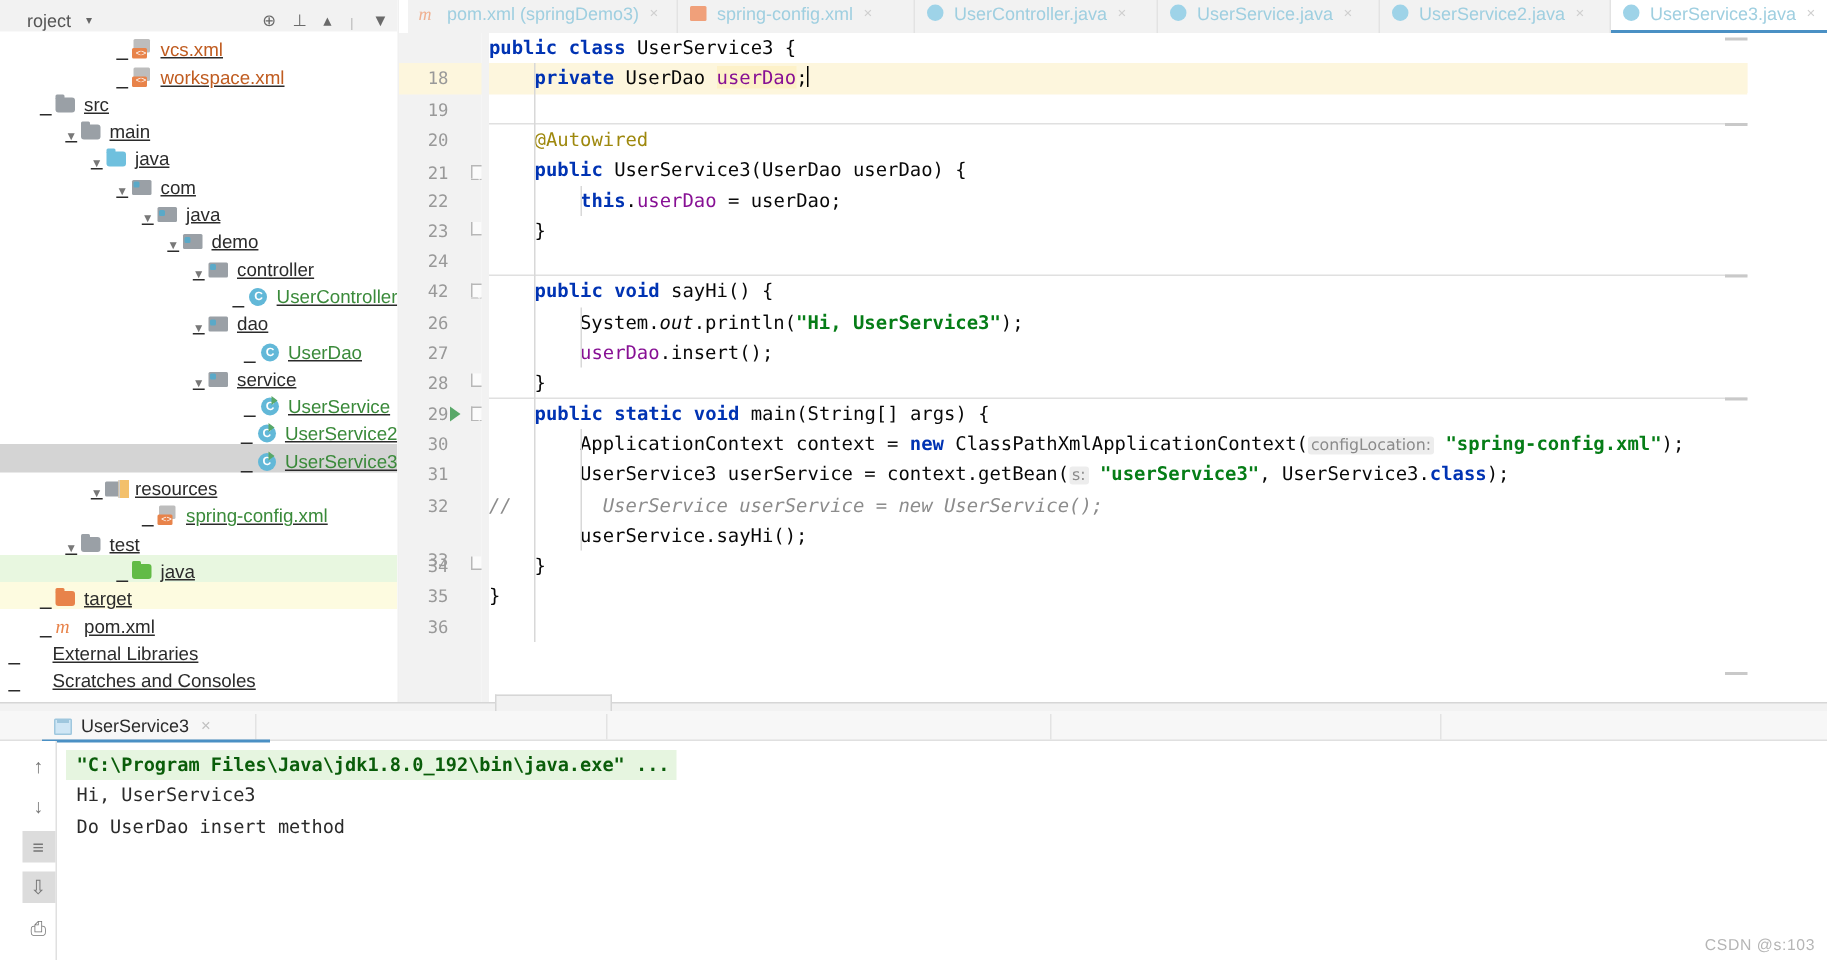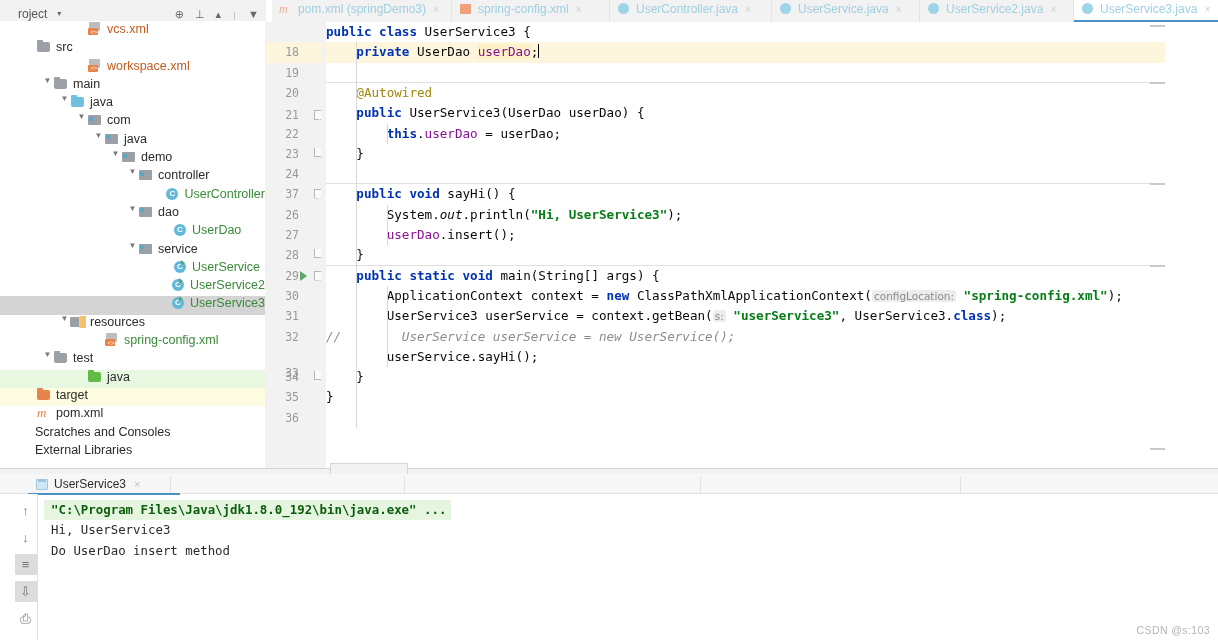--- a/index.html
+++ b/index.html
@@ -35,23 +35,24 @@
   }
   #project-toolbar .tw-sep {
     width: 1px; height: 8px; background: #c6c6c6; margin: 0 2px;
   }
 
   #tree {
     position: absolute; left: 0; top: 22px; width: 265px; height: 446px;
     overflow: hidden; background: #fff;
   }
   .tree-row {
-    position: relative; height: 18.3px; display: flex; align-items: flex-start;
+    position: relative; height: 18.3px; display: flex; align-items: flex-end;
     font-size: 12.5px; color: #2b2b2b; white-space: nowrap;
     padding-left: 4px;
+    text-decoration: underline;
   }
   .tree-row .arrow {
     width: 11px; min-width: 11px; text-align: center; color: #787878;
     font-size: 8px; line-height: 8px; display: inline-block;
   }
   .tree-row .arrow.empty { color: transparent; }
   .tree-row .ic { width: 16px; min-width: 16px; height: 14px; position: relative; margin-right: 4px; }
   .tree-row .lbl { line-height: 14px; }
 
   
@@ -320,133 +321,133 @@
     <div id="tree">
         <div class="tree-row">
           <span style="display:inline-block;width:72px"></span>
           <span class="arrow empty">▼</span>
           <span class="ic ic-xml">
             <span class="glyph">&lt;&gt;</span>
           </span>
           <span class="lbl lbl-orange">vcs.xml</span>
         </div>
         <div class="tree-row">
+          <span style="display:inline-block;width:72px"></span>
+          <span class="arrow empty">▼</span>
+          <span class="ic ic-xml">
+            <span class="glyph">&lt;&gt;</span>
+          </span>
+          <span class="lbl lbl-orange">workspace.xml</span>
+        </div>
+        <div class="tree-row">
           <span style="display:inline-block;width:21px"></span>
           <span class="arrow empty">▼</span>
           <span class="ic ic-folder"></span>
           <span class="lbl lbl-plain">src</span>
         </div>
         <div class="tree-row">
+          <span style="display:inline-block;width:38px"></span>
+          <span class="arrow">▼</span>
+          <span class="ic ic-folder"></span>
+          <span class="lbl lbl-plain">main</span>
+        </div>
+        <div class="tree-row">
+          <span style="display:inline-block;width:55px"></span>
+          <span class="arrow">▼</span>
+          <span class="ic ic-folder blue"></span>
+          <span class="lbl lbl-plain">java</span>
+        </div>
+        <div class="tree-row">
           <span style="display:inline-block;width:72px"></span>
+          <span class="arrow">▼</span>
+          <span class="ic ic-pkg"></span>
+          <span class="lbl lbl-plain">com</span>
+        </div>
+        <div class="tree-row">
+          <span style="display:inline-block;width:89px"></span>
+          <span class="arrow">▼</span>
+          <span class="ic ic-pkg"></span>
+          <span class="lbl lbl-plain">java</span>
+        </div>
+        <div class="tree-row">
+          <span style="display:inline-block;width:106px"></span>
+          <span class="arrow">▼</span>
+          <span class="ic ic-pkg"></span>
+          <span class="lbl lbl-plain">demo</span>
+        </div>
+        <div class="tree-row">
+          <span style="display:inline-block;width:123px"></span>
+          <span class="arrow">▼</span>
+          <span class="ic ic-pkg"></span>
+          <span class="lbl lbl-plain">controller</span>
+        </div>
+        <div class="tree-row">
+          <span style="display:inline-block;width:157px"></span>
+          <span class="arrow empty">▼</span>
+          <span class="ic ic-class">
+            <span class="circ">C</span>
+          </span>
+          <span class="lbl lbl-green">UserController</span>
+        </div>
+        <div class="tree-row">
+          <span style="display:inline-block;width:123px"></span>
+          <span class="arrow">▼</span>
+          <span class="ic ic-pkg"></span>
+          <span class="lbl lbl-plain">dao</span>
+        </div>
+        <div class="tree-row">
+          <span style="display:inline-block;width:157px"></span>
+          <span class="arrow empty">▼</span>
+          <span class="ic ic-class">
+            <span class="circ">C</span>
+          </span>
+          <span class="lbl lbl-green">UserDao</span>
+        </div>
+        <div class="tree-row">
+          <span style="display:inline-block;width:123px"></span>
+          <span class="arrow">▼</span>
+          <span class="ic ic-pkg"></span>
+          <span class="lbl lbl-plain">service</span>
+        </div>
+        <div class="tree-row">
+          <span style="display:inline-block;width:157px"></span>
+          <span class="arrow empty">▼</span>
+          <span class="ic ic-class runnable">
+            <span class="circ">C</span>
+          </span>
+          <span class="lbl lbl-green">UserService</span>
+        </div>
+        <div class="tree-row">
+          <span style="display:inline-block;width:157px"></span>
+          <span class="arrow empty">▼</span>
+          <span class="ic ic-class runnable">
+            <span class="circ">C</span>
+          </span>
+          <span class="lbl lbl-green">UserService2</span>
+        </div>
+        <div class="tree-row row-selected">
+          <span style="display:inline-block;width:157px"></span>
+          <span class="arrow empty">▼</span>
+          <span class="ic ic-class runnable">
+            <span class="circ">C</span>
+          </span>
+          <span class="lbl lbl-green">UserService3</span>
+        </div>
+        <div class="tree-row">
+          <span style="display:inline-block;width:55px"></span>
+          <span class="arrow">▼</span>
+          <span class="ic ic-res"></span>
+          <span class="lbl lbl-plain">resources</span>
+        </div>
+        <div class="tree-row">
+          <span style="display:inline-block;width:89px"></span>
           <span class="arrow empty">▼</span>
           <span class="ic ic-xml">
             <span class="glyph">&lt;&gt;</span>
           </span>
-          <span class="lbl lbl-orange">workspace.xml</span>
-        </div>
-        <div class="tree-row">
-          <span style="display:inline-block;width:38px"></span>
-          <span class="arrow">▼</span>
-          <span class="ic ic-folder"></span>
-          <span class="lbl lbl-plain">main</span>
-        </div>
-        <div class="tree-row">
-          <span style="display:inline-block;width:55px"></span>
-          <span class="arrow">▼</span>
-          <span class="ic ic-folder blue"></span>
-          <span class="lbl lbl-plain">java</span>
-        </div>
-        <div class="tree-row">
-          <span style="display:inline-block;width:72px"></span>
-          <span class="arrow">▼</span>
-          <span class="ic ic-pkg"></span>
-          <span class="lbl lbl-plain">com</span>
-        </div>
-        <div class="tree-row">
-          <span style="display:inline-block;width:89px"></span>
-          <span class="arrow">▼</span>
-          <span class="ic ic-pkg"></span>
-          <span class="lbl lbl-plain">java</span>
-        </div>
-        <div class="tree-row">
-          <span style="display:inline-block;width:106px"></span>
-          <span class="arrow">▼</span>
-          <span class="ic ic-pkg"></span>
-          <span class="lbl lbl-plain">demo</span>
-        </div>
-        <div class="tree-row">
-          <span style="display:inline-block;width:123px"></span>
-          <span class="arrow">▼</span>
-          <span class="ic ic-pkg"></span>
-          <span class="lbl lbl-plain">controller</span>
-        </div>
-        <div class="tree-row">
-          <span style="display:inline-block;width:157px"></span>
-          <span class="arrow empty">▼</span>
-          <span class="ic ic-class">
-            <span class="circ">C</span>
-          </span>
-          <span class="lbl lbl-green">UserController</span>
-        </div>
-        <div class="tree-row">
-          <span style="display:inline-block;width:123px"></span>
-          <span class="arrow">▼</span>
-          <span class="ic ic-pkg"></span>
-          <span class="lbl lbl-plain">dao</span>
-        </div>
-        <div class="tree-row">
-          <span style="display:inline-block;width:157px"></span>
-          <span class="arrow empty">▼</span>
-          <span class="ic ic-class">
-            <span class="circ">C</span>
-          </span>
-          <span class="lbl lbl-green">UserDao</span>
-        </div>
-        <div class="tree-row">
-          <span style="display:inline-block;width:123px"></span>
-          <span class="arrow">▼</span>
-          <span class="ic ic-pkg"></span>
-          <span class="lbl lbl-plain">service</span>
-        </div>
-        <div class="tree-row">
-          <span style="display:inline-block;width:157px"></span>
-          <span class="arrow empty">▼</span>
-          <span class="ic ic-class runnable">
-            <span class="circ">C</span>
-          </span>
-          <span class="lbl lbl-green">UserService</span>
-        </div>
-        <div class="tree-row">
-          <span style="display:inline-block;width:157px"></span>
-          <span class="arrow empty">▼</span>
-          <span class="ic ic-class runnable">
-            <span class="circ">C</span>
-          </span>
-          <span class="lbl lbl-green">UserService2</span>
-        </div>
-        <div class="tree-row row-selected">
-          <span style="display:inline-block;width:157px"></span>
-          <span class="arrow empty">▼</span>
-          <span class="ic ic-class runnable">
-            <span class="circ">C</span>
-          </span>
-          <span class="lbl lbl-green">UserService3</span>
-        </div>
-        <div class="tree-row">
-          <span style="display:inline-block;width:55px"></span>
-          <span class="arrow">▼</span>
-          <span class="ic ic-res"></span>
-          <span class="lbl lbl-plain">resources</span>
-        </div>
-        <div class="tree-row">
-          <span style="display:inline-block;width:89px"></span>
-          <span class="arrow empty">▼</span>
-          <span class="ic ic-xml">
-            <span class="glyph">&lt;&gt;</span>
-          </span>
           <span class="lbl lbl-green">spring-config.xml</span>
         </div>
         <div class="tree-row">
           <span style="display:inline-block;width:38px"></span>
           <span class="arrow">▼</span>
           <span class="ic ic-folder"></span>
           <span class="lbl lbl-plain">test</span>
         </div>
         <div class="tree-row row-green">
           <span style="display:inline-block;width:72px"></span>
@@ -465,27 +466,27 @@
           <span class="arrow empty">▼</span>
           <span class="ic ic-maven">
             <span class="mglyph">m</span>
           </span>
           <span class="lbl lbl-plain">pom.xml</span>
         </div>
         <div class="tree-row" style="padding-left: 0px;">
           <span style="display:inline-block;width:4px"></span>
           <span class="arrow empty">▼</span>
           <span class="ic"></span>
-          <span class="lbl lbl-plain">Scratches and Consoles</span>
+          <span class="lbl lbl-plain">External Libraries</span>
         </div>
         <div class="tree-row" style="padding-left: 0px;">
           <span style="display:inline-block;width:4px"></span>
           <span class="arrow empty">▼</span>
           <span class="ic"></span>
-          <span class="lbl lbl-plain">External Libraries</span>
+          <span class="lbl lbl-plain">Scratches and Consoles</span>
         </div>
       </div>
     <div id="tree-scrollbar-track">
       
     </div>
   </div>
 
   <div id="vsplit"></div>
 
   <div id="editor-tabs">
@@ -552,21 +553,21 @@
           <span class="num">22</span>
         </div>
         <div class="gline" style="top: 121.8px;">
           <span class="num">23</span>
           <span class="fold-end"></span>
         </div>
         <div class="gline" style="top: 142.1px;">
           <span class="num">24</span>
         </div>
         <div class="gline" style="top: 162.4px;">
-          <span class="num">37</span>
+          <span class="num">42</span>
           <span class="fold-open"></span>
         </div>
         <div class="gline" style="top: 182.7px;">
           <span class="num">26</span>
         </div>
         <div class="gline" style="top: 203px;">
           <span class="num">27</span>
         </div>
         <div class="gline" style="top: 223.3px;">
           <span class="num">28</span>

